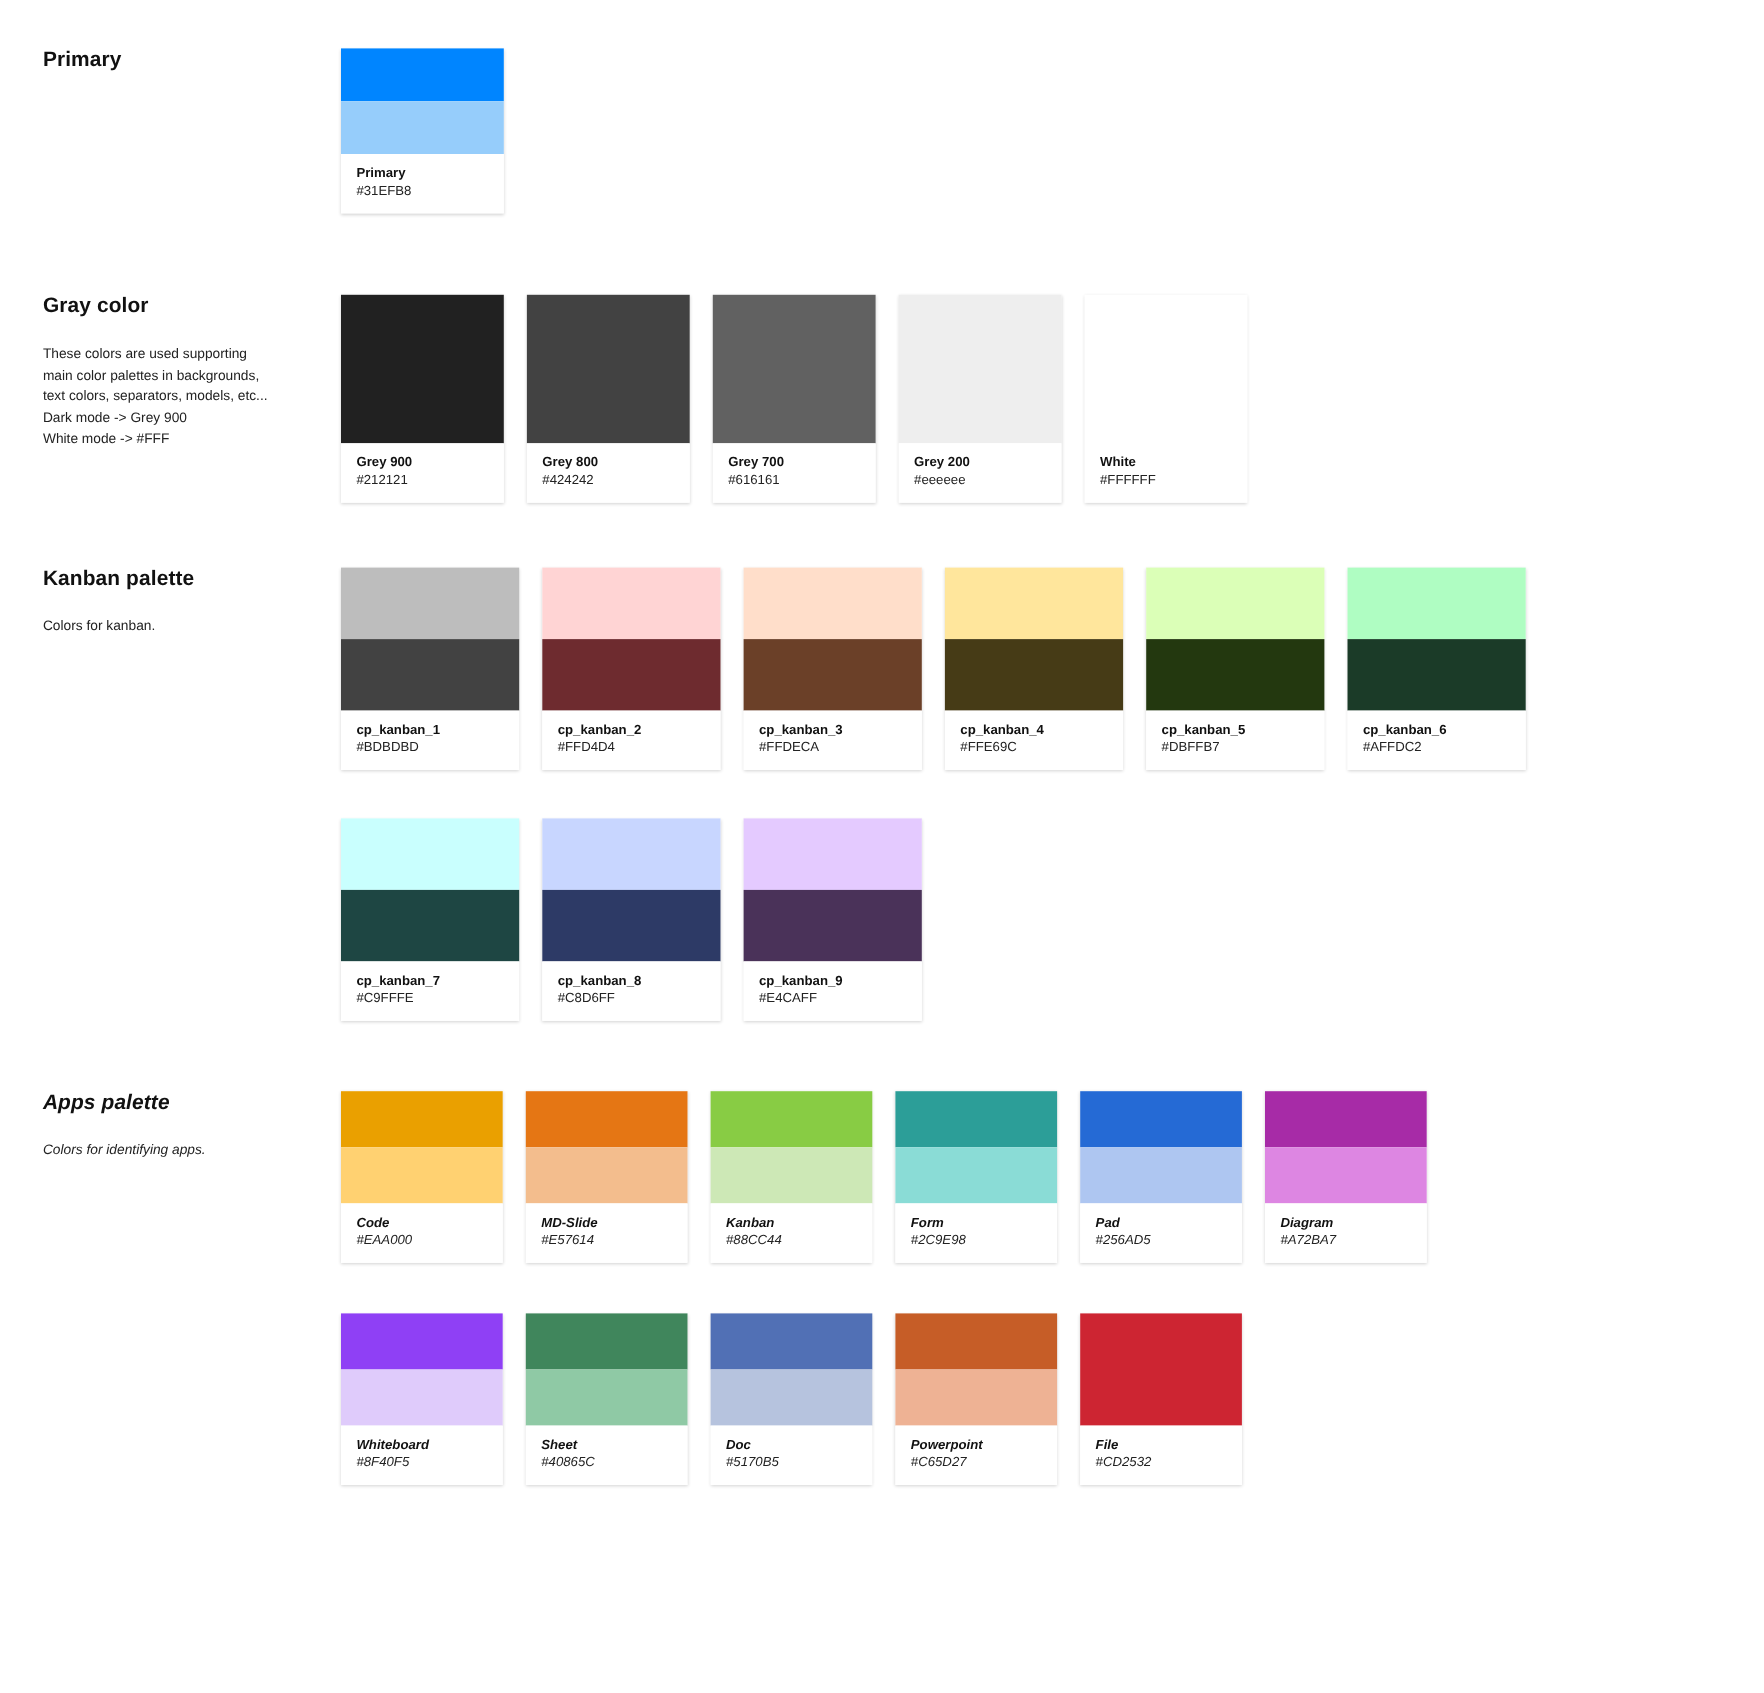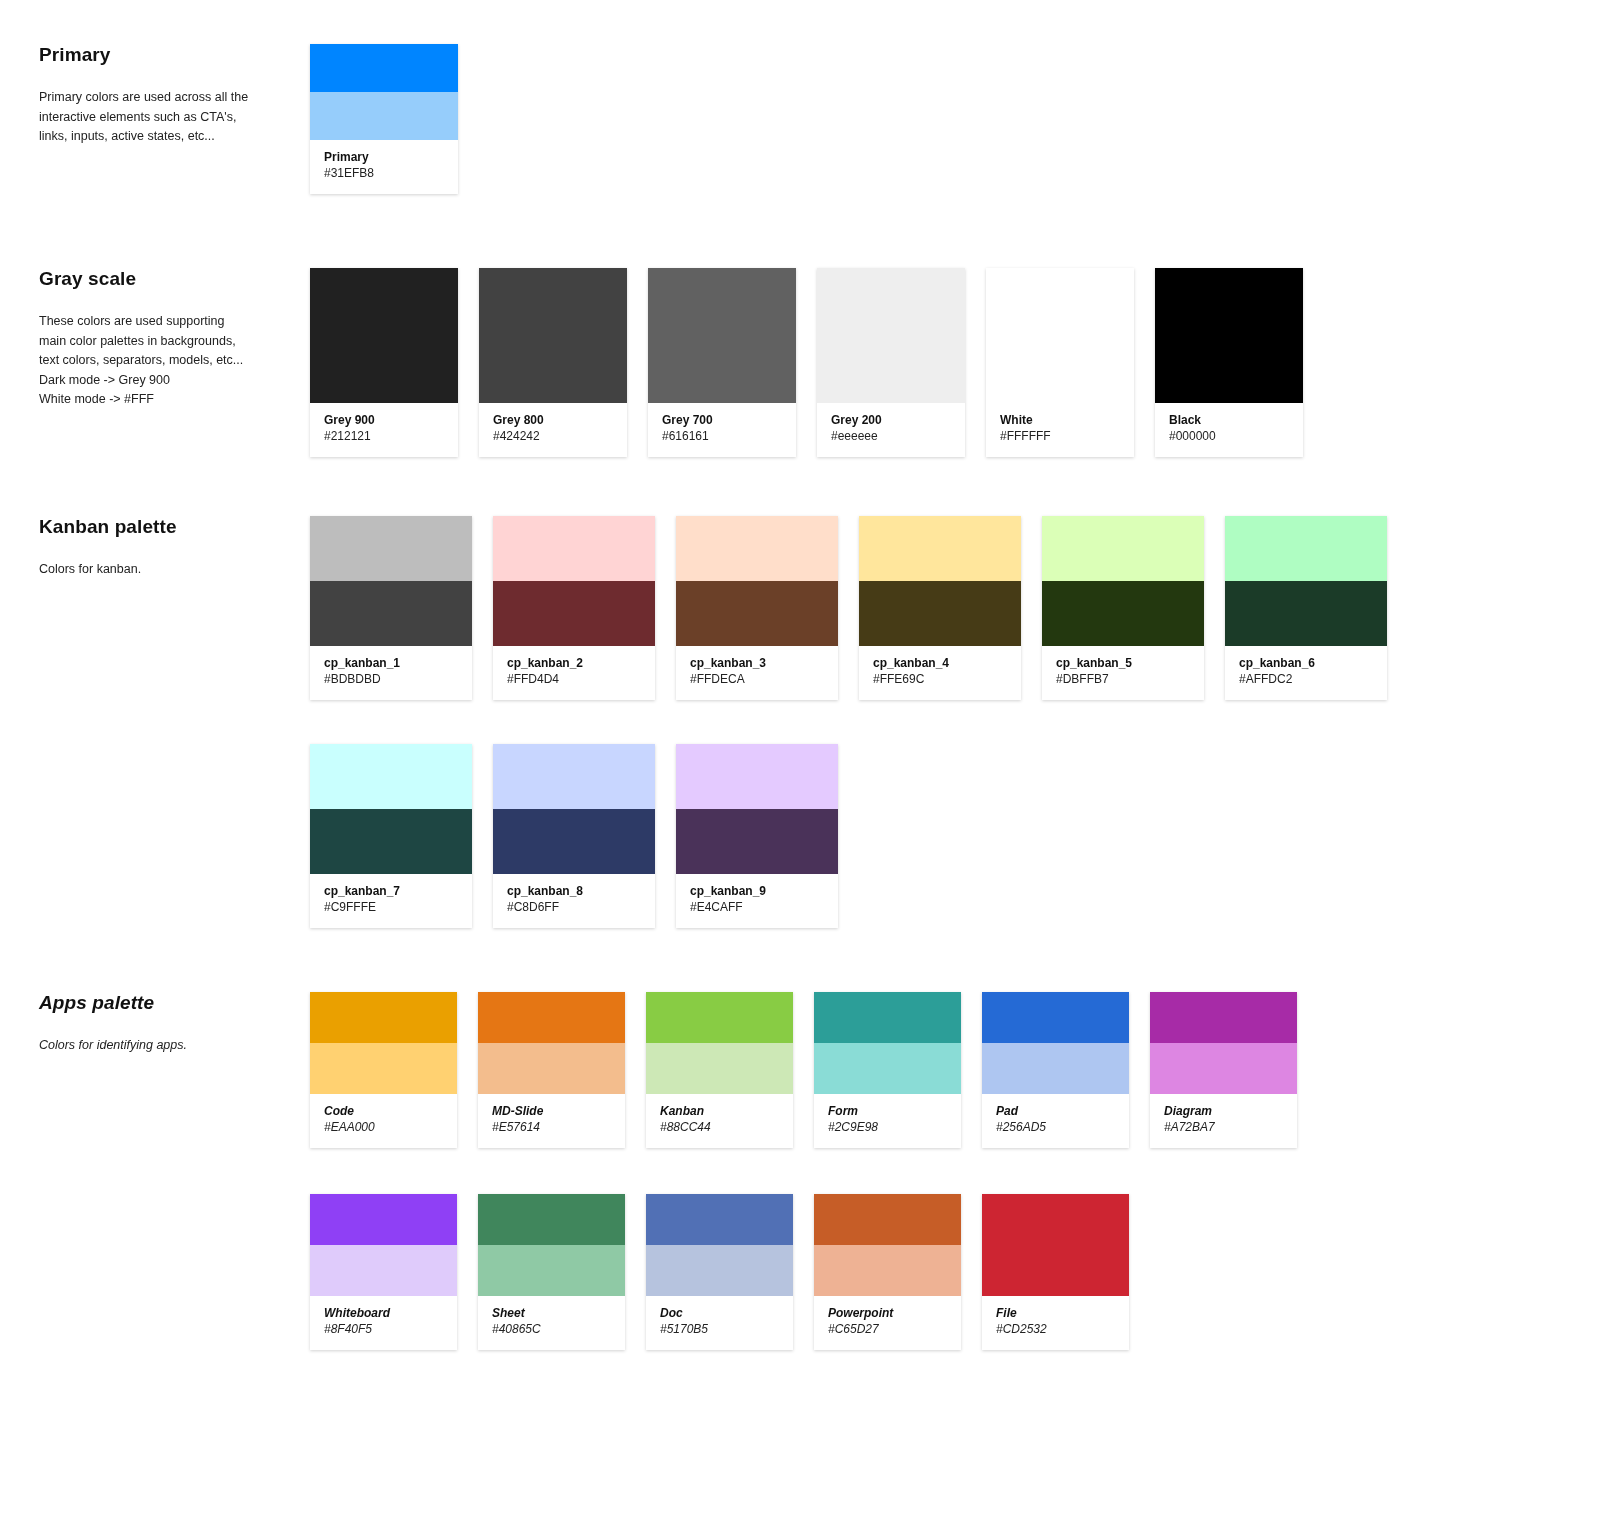--- a/index.html
+++ b/index.html
@@ -95,43 +95,40 @@
   #apps-section .swatch-row + .swatch-row { margin-top: 46px; }
   #apps-section .swatch.single .band { height: 102px; }
 </style>
 </head>
 <body>
 
 <div class="page">
   <div class="section" id="primary-section">
     <div class="section-info">
       <h2 class="section-title">Primary</h2>
-      <p class="section-desc">Primary colors are used across all the
-interactive elements such as CTA's,
-links, inputs, active states, etc...</p>
     </div>
     <div class="swatch-area">
         <div class="swatch-row">
           <div class="swatch">
             <div class="bands">
               <div class="band" style="background: rgb(0, 133, 255);"></div>
               <div class="band" style="background: rgb(150, 205, 251);"></div>
             </div>
             <div class="meta">
               <div class="name">Primary</div>
               <div class="hex">#31EFB8</div>
             </div>
           </div>
         </div>
       </div>
   </div>
 
   <div class="section" id="gray-section">
     <div class="section-info">
-      <h2 class="section-title">Gray scale</h2>
+      <h2 class="section-title">Gray color</h2>
       <p class="section-desc">These colors are used supporting
 main color palettes in backgrounds,
 text colors, separators, models, etc...
 Dark mode -&gt; Grey 900
 White mode -&gt; #FFF</p>
     </div>
     <div class="swatch-area">
         <div class="swatch-row">
           <div class="swatch">
             <div class="bands">
@@ -171,29 +168,20 @@
           </div>
           <div class="swatch">
             <div class="bands">
               <div class="band" style="background: rgb(255, 255, 255);"></div>
             </div>
             <div class="meta">
               <div class="name">White</div>
               <div class="hex">#FFFFFF</div>
             </div>
           </div>
-          <div class="swatch">
-            <div class="bands">
-              <div class="band" style="background: rgb(0, 0, 0);"></div>
-            </div>
-            <div class="meta">
-              <div class="name">Black</div>
-              <div class="hex">#000000</div>
-            </div>
-          </div>
         </div>
       </div>
   </div>
 
   <div class="section" id="kanban-section">
     <div class="section-info">
       <h2 class="section-title">Kanban palette</h2>
       <p class="section-desc">Colors for kanban.</p>
     </div>
     <div class="swatch-area">

